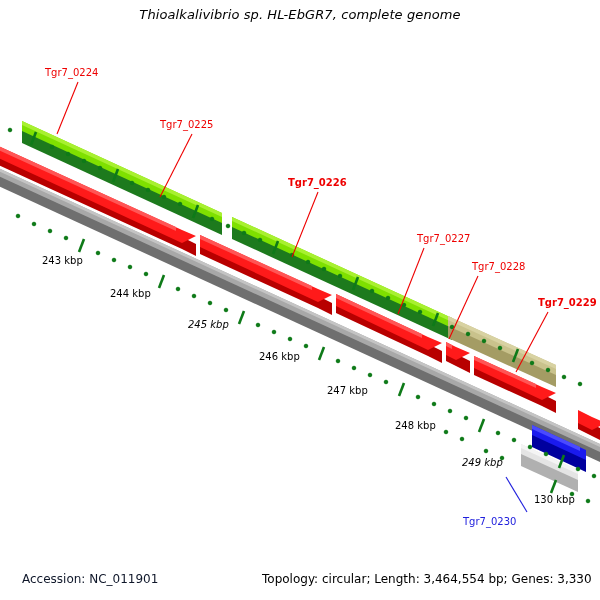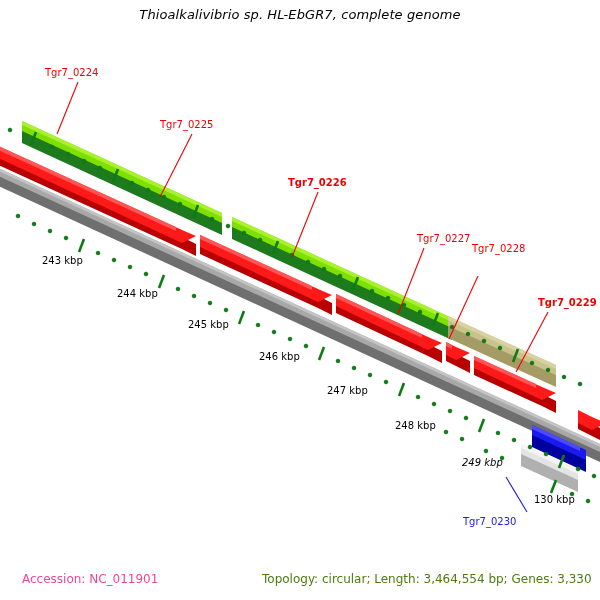--- a/index.html
+++ b/index.html
@@ -29,28 +29,28 @@
     font-style: italic;
     font-size: 13px;
     color: #000000;
     letter-spacing: 0.1px;
   }
   .footer-left {
     position: absolute;
     left: 22px;
     top: 572px;
     font-size: 12px;
-    color: #ec4899;
+    color: #0f172a;
   }
   .footer-right {
     position: absolute;
     left: 262px;
     top: 572px;
     font-size: 12px;
-    color: #4d7c0f;
+    color: #000000;
   }
   .gene-label {
     position: absolute;
     font-size: 10px;
     white-space: nowrap;
     color: #ee0000;
   }
   .gene-label.blue-label { color: #2020dd; }
   .tick-label {
     position: absolute;
@@ -248,27 +248,27 @@
         <line x1="527" y1="512" x2="506" y2="477" stroke="#2020dd"></line>
       </g>
 
     </g>
   </svg>
 
   <div class="gene-label" style="left:45px;  top:67px;">Tgr7_0224</div>
   <div class="gene-label" style="left:160px; top:119px;">Tgr7_0225</div>
   <div class="gene-label" style="left:288px; top:177px;font-weight:bold;">Tgr7_0226</div>
   <div class="gene-label" style="left:417px; top:233px;">Tgr7_0227</div>
-  <div class="gene-label" style="left:472px; top:243px;">Tgr7_0228</div>
+  <div class="gene-label" style="left:472px; top:261px;">Tgr7_0228</div>
   <div class="gene-label" style="left:538px; top:297px;font-weight:bold;">Tgr7_0229</div>
   <div class="gene-label blue-label" style="left:463px; top:516px;">Tgr7_0230</div>
 
   <div class="tick-label" style="left:42px;  top:255px;">243 kbp</div>
-  <div class="tick-label" style="left:117px; top:288px;text-align:center;">244 kbp</div>
-  <div class="tick-label" style="left:188px; top:319px;">245 kbp</div>
+  <div class="tick-label" style="left:110px; top:288px;text-align:center;">244 kbp</div>
+  <div class="tick-label" style="left:188px; top:319px;font-style:italic;">245 kbp</div>
   <div class="tick-label" style="left:259px; top:351px;">246 kbp</div>
   <div class="tick-label" style="left:327px; top:385px;">247 kbp</div>
   <div class="tick-label" style="left:395px; top:420px;">248 kbp</div>
   <div class="tick-label" style="left:462px; top:457px;font-style:italic;">249 kbp</div>
   <div class="tick-label" style="left:534px; top:494px;">130 kbp</div>
 
   <div class="footer-left">Accession: NC_011901</div>
   <div class="footer-right">Topology: circular; Length: 3,464,554 bp; Genes: 3,330</div>
 
 </div>

